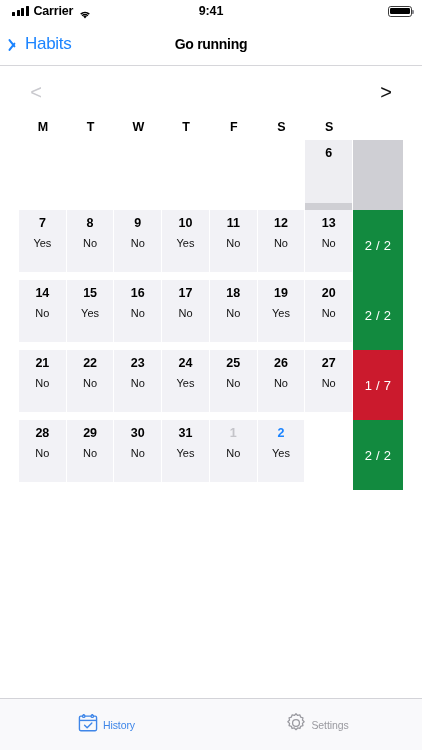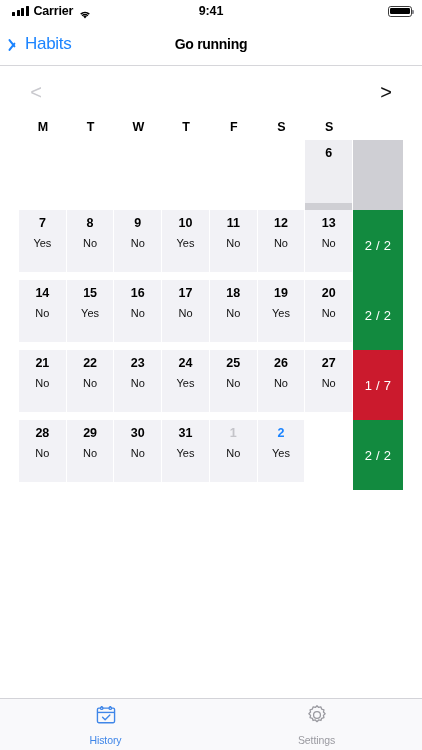--- a/index.html
+++ b/index.html
@@ -133,21 +133,21 @@
   .week{ height:70px; }
   .week.regular{ height:70px; }
 
   
   .tabbar{
     position:absolute; left:0; right:0; bottom:0; height:52px;
     background:#f9f9fb; border-top:.5px solid #d3d3d8;
     display:flex;
   }
   .tab{
-    flex:1 1 0; display:flex; flex-direction:column;
+    flex:1 1 0; display:flex; 
     align-items:center; justify-content:center; gap:3px; cursor:pointer;
   }
   .tab-label{ font-size:10.5px; letter-spacing:-.1px; }
   .tab.active .tab-label{ color:#3f86e8; }
   .tab.inactive .tab-label{ color:#9a9aa0; }
 </style>
 </head>
 <body>
 
 <div id="app">

